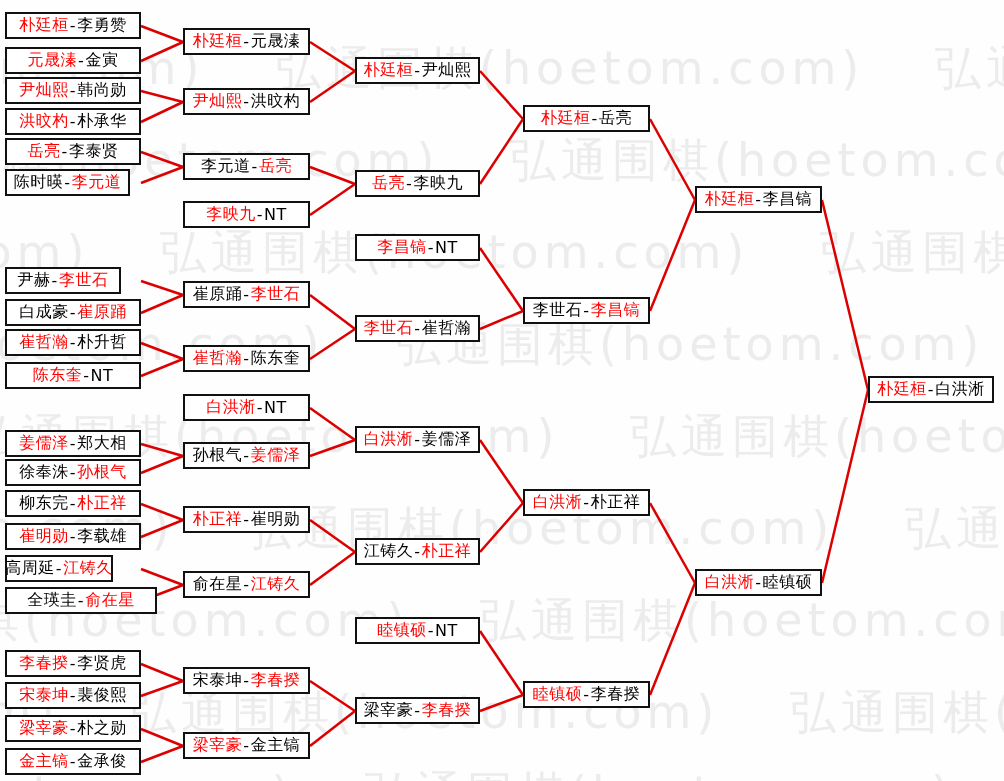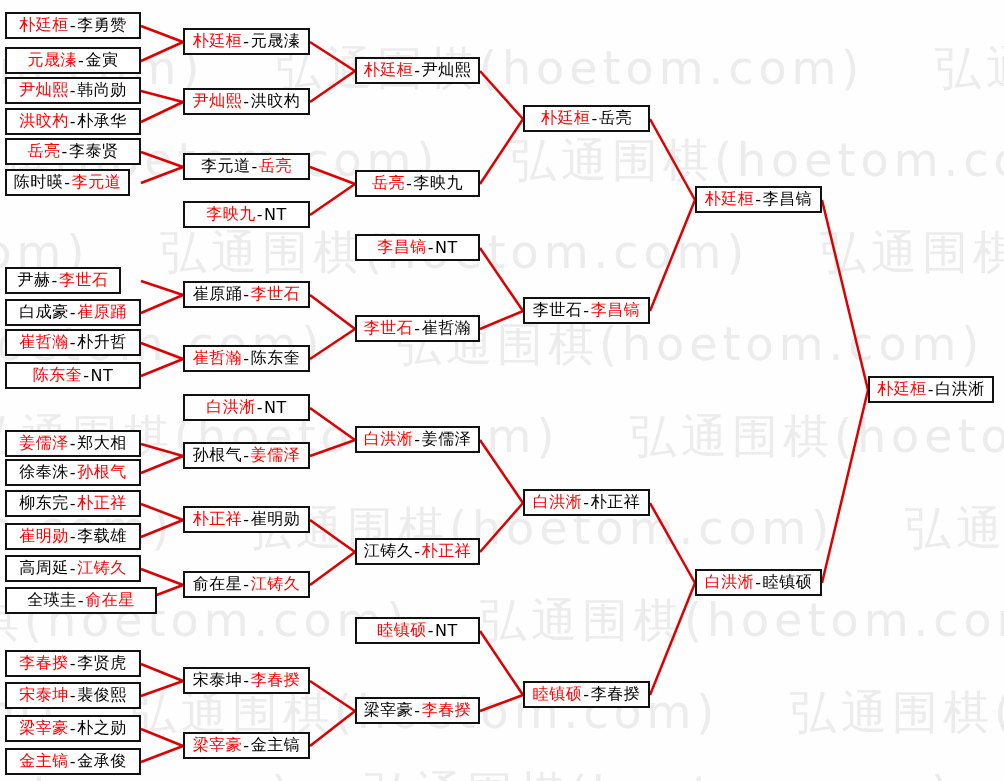--- a/index.html
+++ b/index.html
@@ -154,21 +154,21 @@
   <div class="box" style="left:5px;top:490px;width:136px">
       <span class="nm loser">柳东完</span>
       <span class="dash">-</span>
       <span class="nm winner">朴正祥</span>
     </div>
   <div class="box" style="left:5px;top:523px;width:136px">
       <span class="nm winner">崔明勋</span>
       <span class="dash">-</span>
       <span class="nm loser">李载雄</span>
     </div>
-  <div class="box" style="left:5px;top:555px;width:136px">
+  <div class="box" style="left:5px;top:555px;width:108px">
       <span class="nm loser">高周延</span>
       <span class="dash">-</span>
       <span class="nm winner">江铸久</span>
     </div>
   <div class="box" style="left:5px;top:587px;width:152px">
       <span class="nm loser">全瑛圭</span>
       <span class="dash">-</span>
       <span class="nm winner">俞在星</span>
     </div>
   <div class="box" style="left:5px;top:650px;width:136px">

